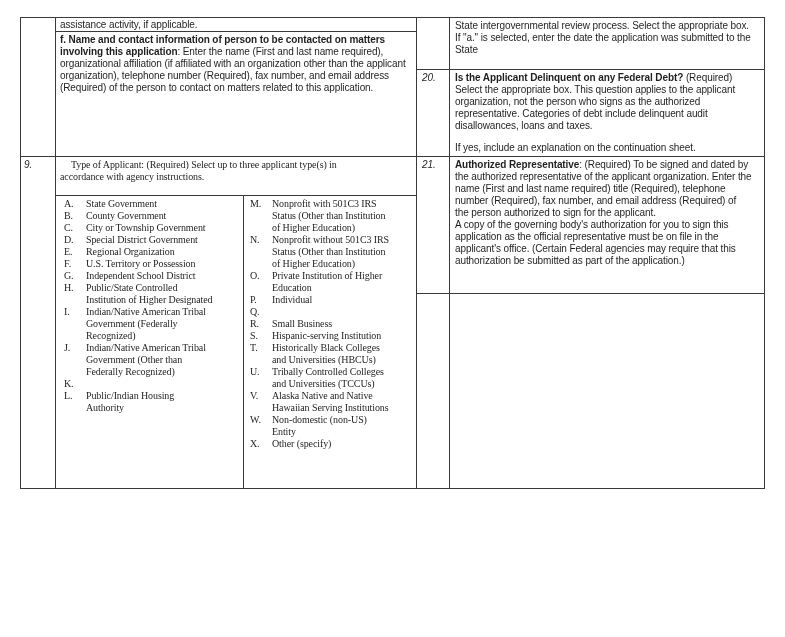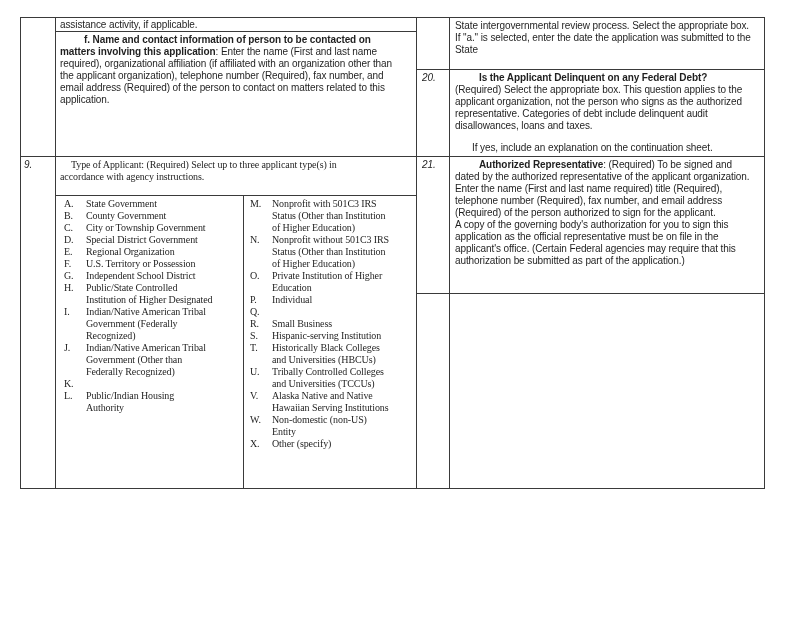--- a/index.html
+++ b/index.html
@@ -38,22 +38,22 @@
   .type-item{display:flex;}
   .type-letter{flex-shrink:0;width:22px;padding-left:8px;box-sizing:content-box;}
   .type-col.tright .type-letter{padding-left:6px;width:22px;}
   .type-label{flex:1;white-space:pre-line;padding-right:2px;min-width:0;}
   
   .hr-r1{height:51px;flex-shrink:0;}
   .hr-r2{height:87px;flex-shrink:0;}
   .hr-r3{height:137px;flex-shrink:0;}
   .hr-r4{flex:1;}
   .hr-text{flex:1;padding:2px 12px 0 5px;overflow:hidden;min-width:0;}
-  .para-gap{margin-top:10px;margin-left:17px;}
-  b{letter-spacing:-0.1px;margin-left:24px;}
+  .para-gap{margin-top:10px;}
+  b{letter-spacing:-0.1px;}
 </style>
 </head>
 <body>
 
 <div class="page">
   <div class="doc-table">
 
     <div class="half half-left">
       <div class="row hl-top">
         <div class="numcell nl"></div>

